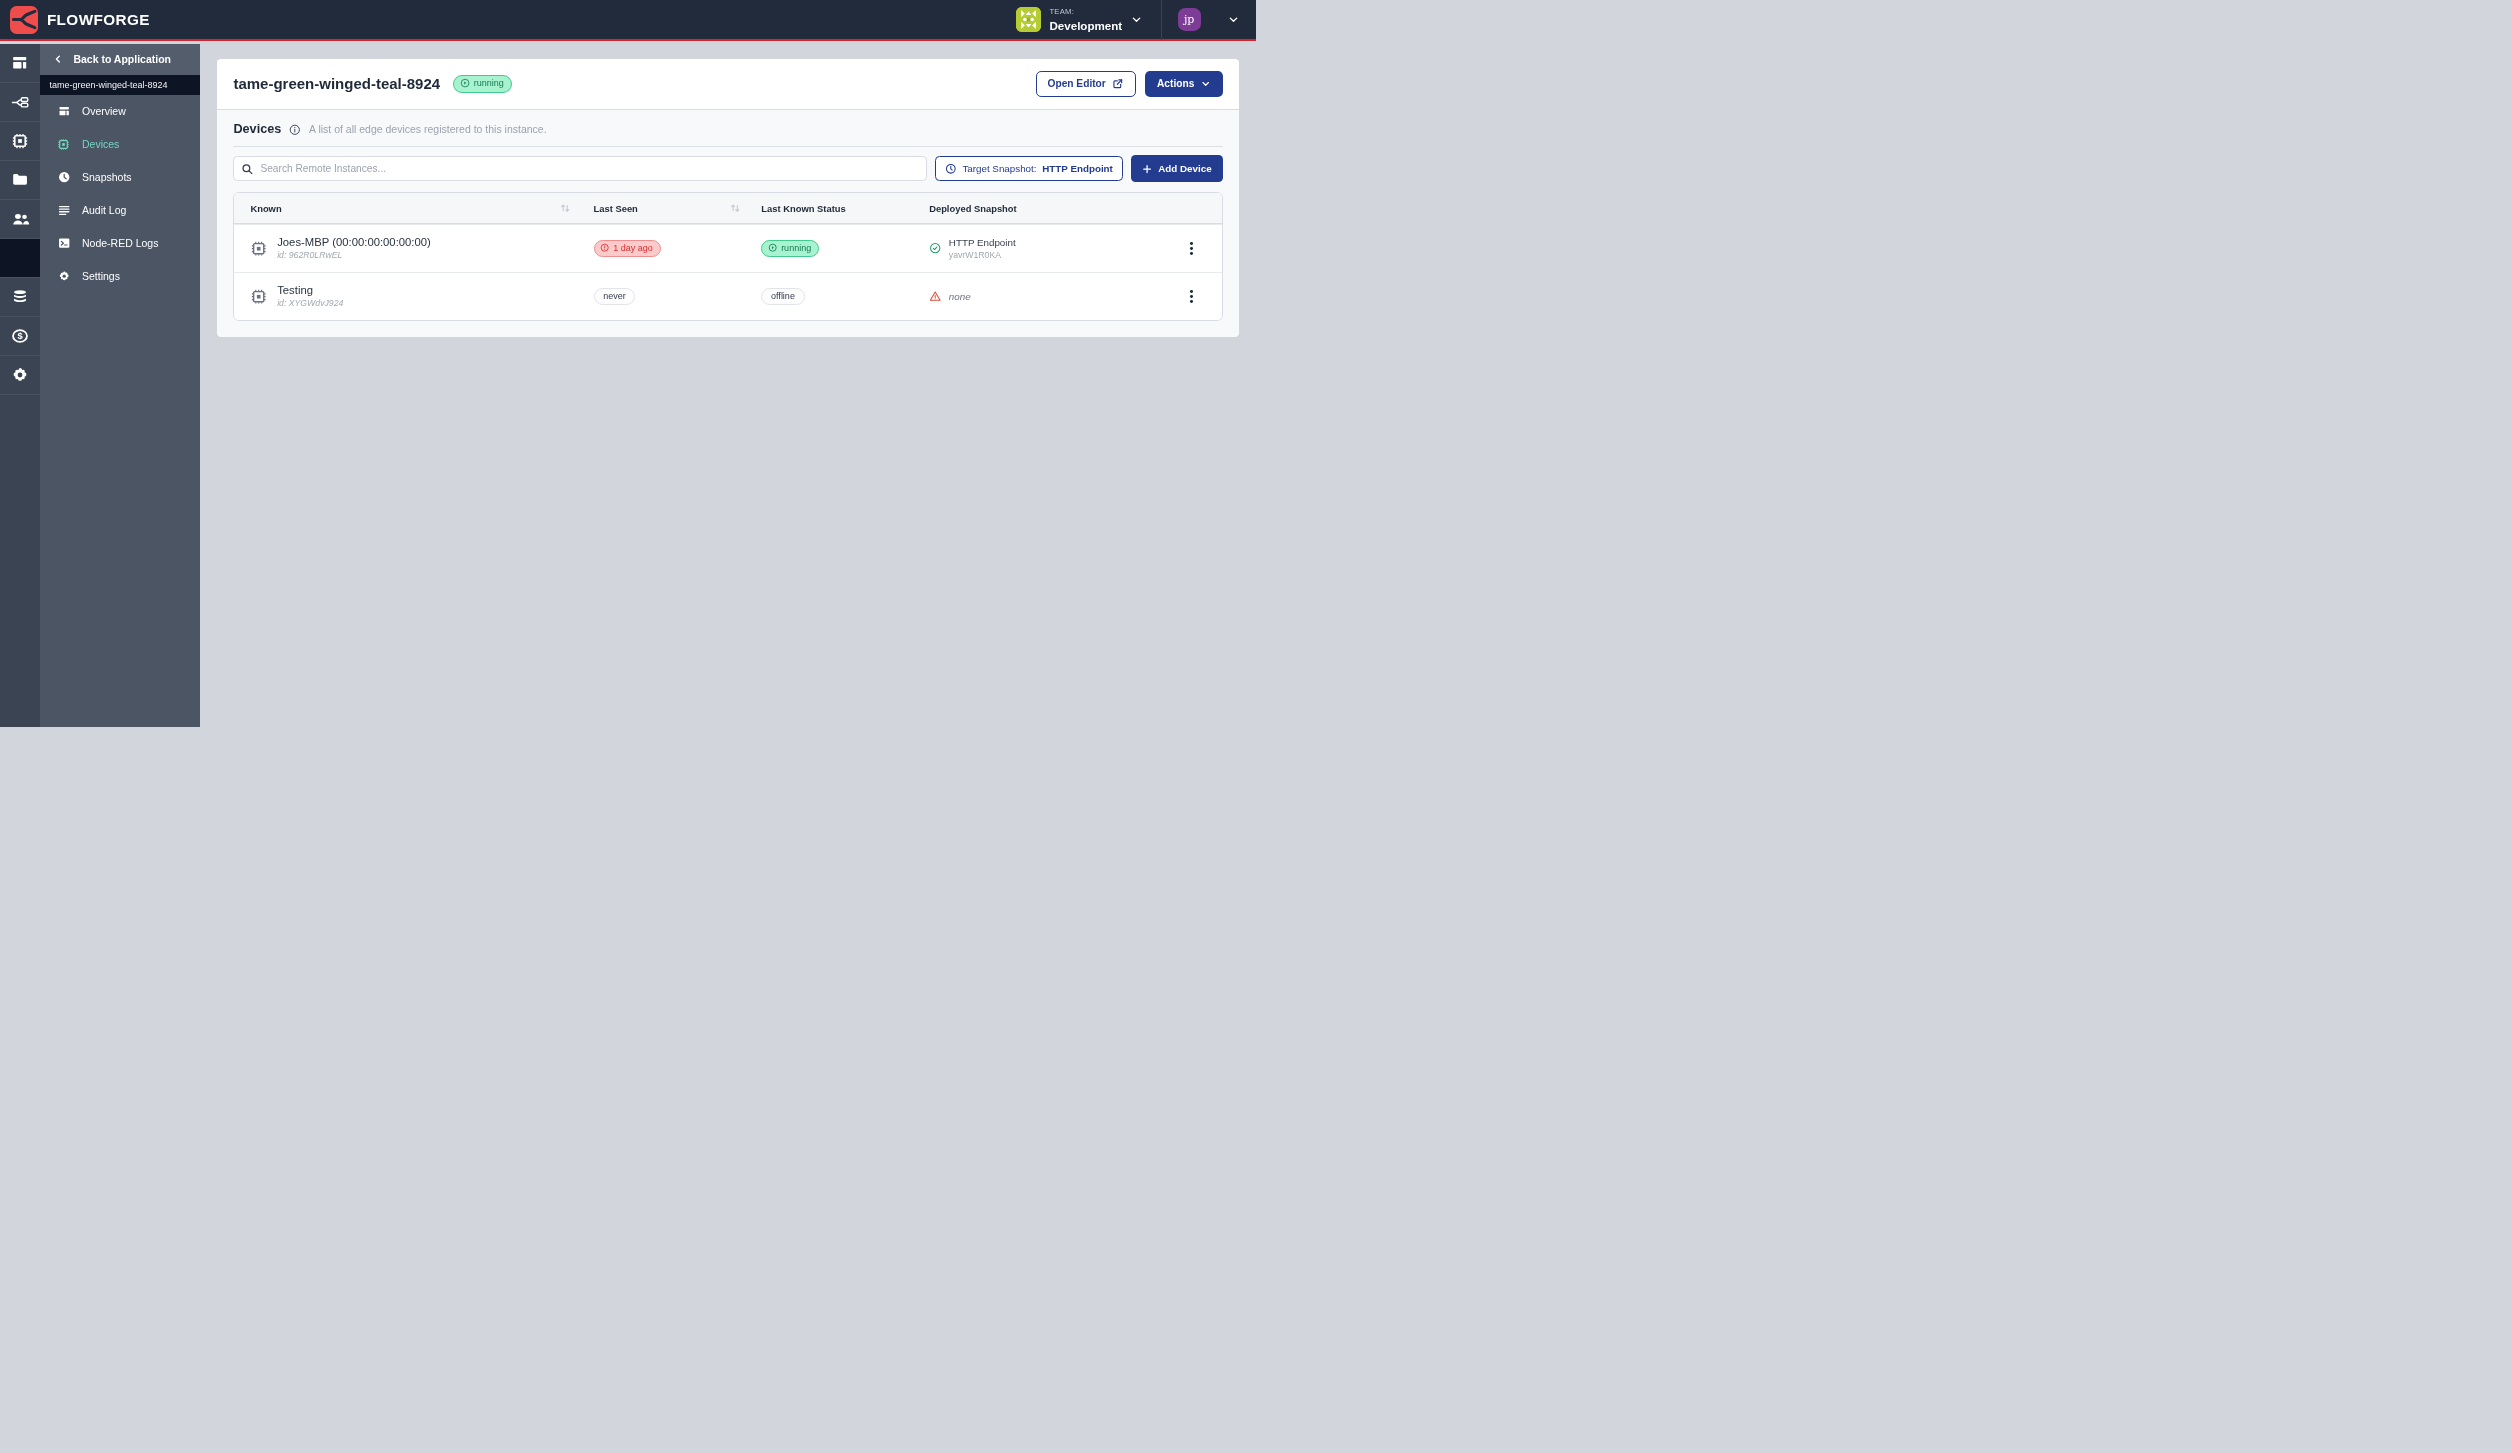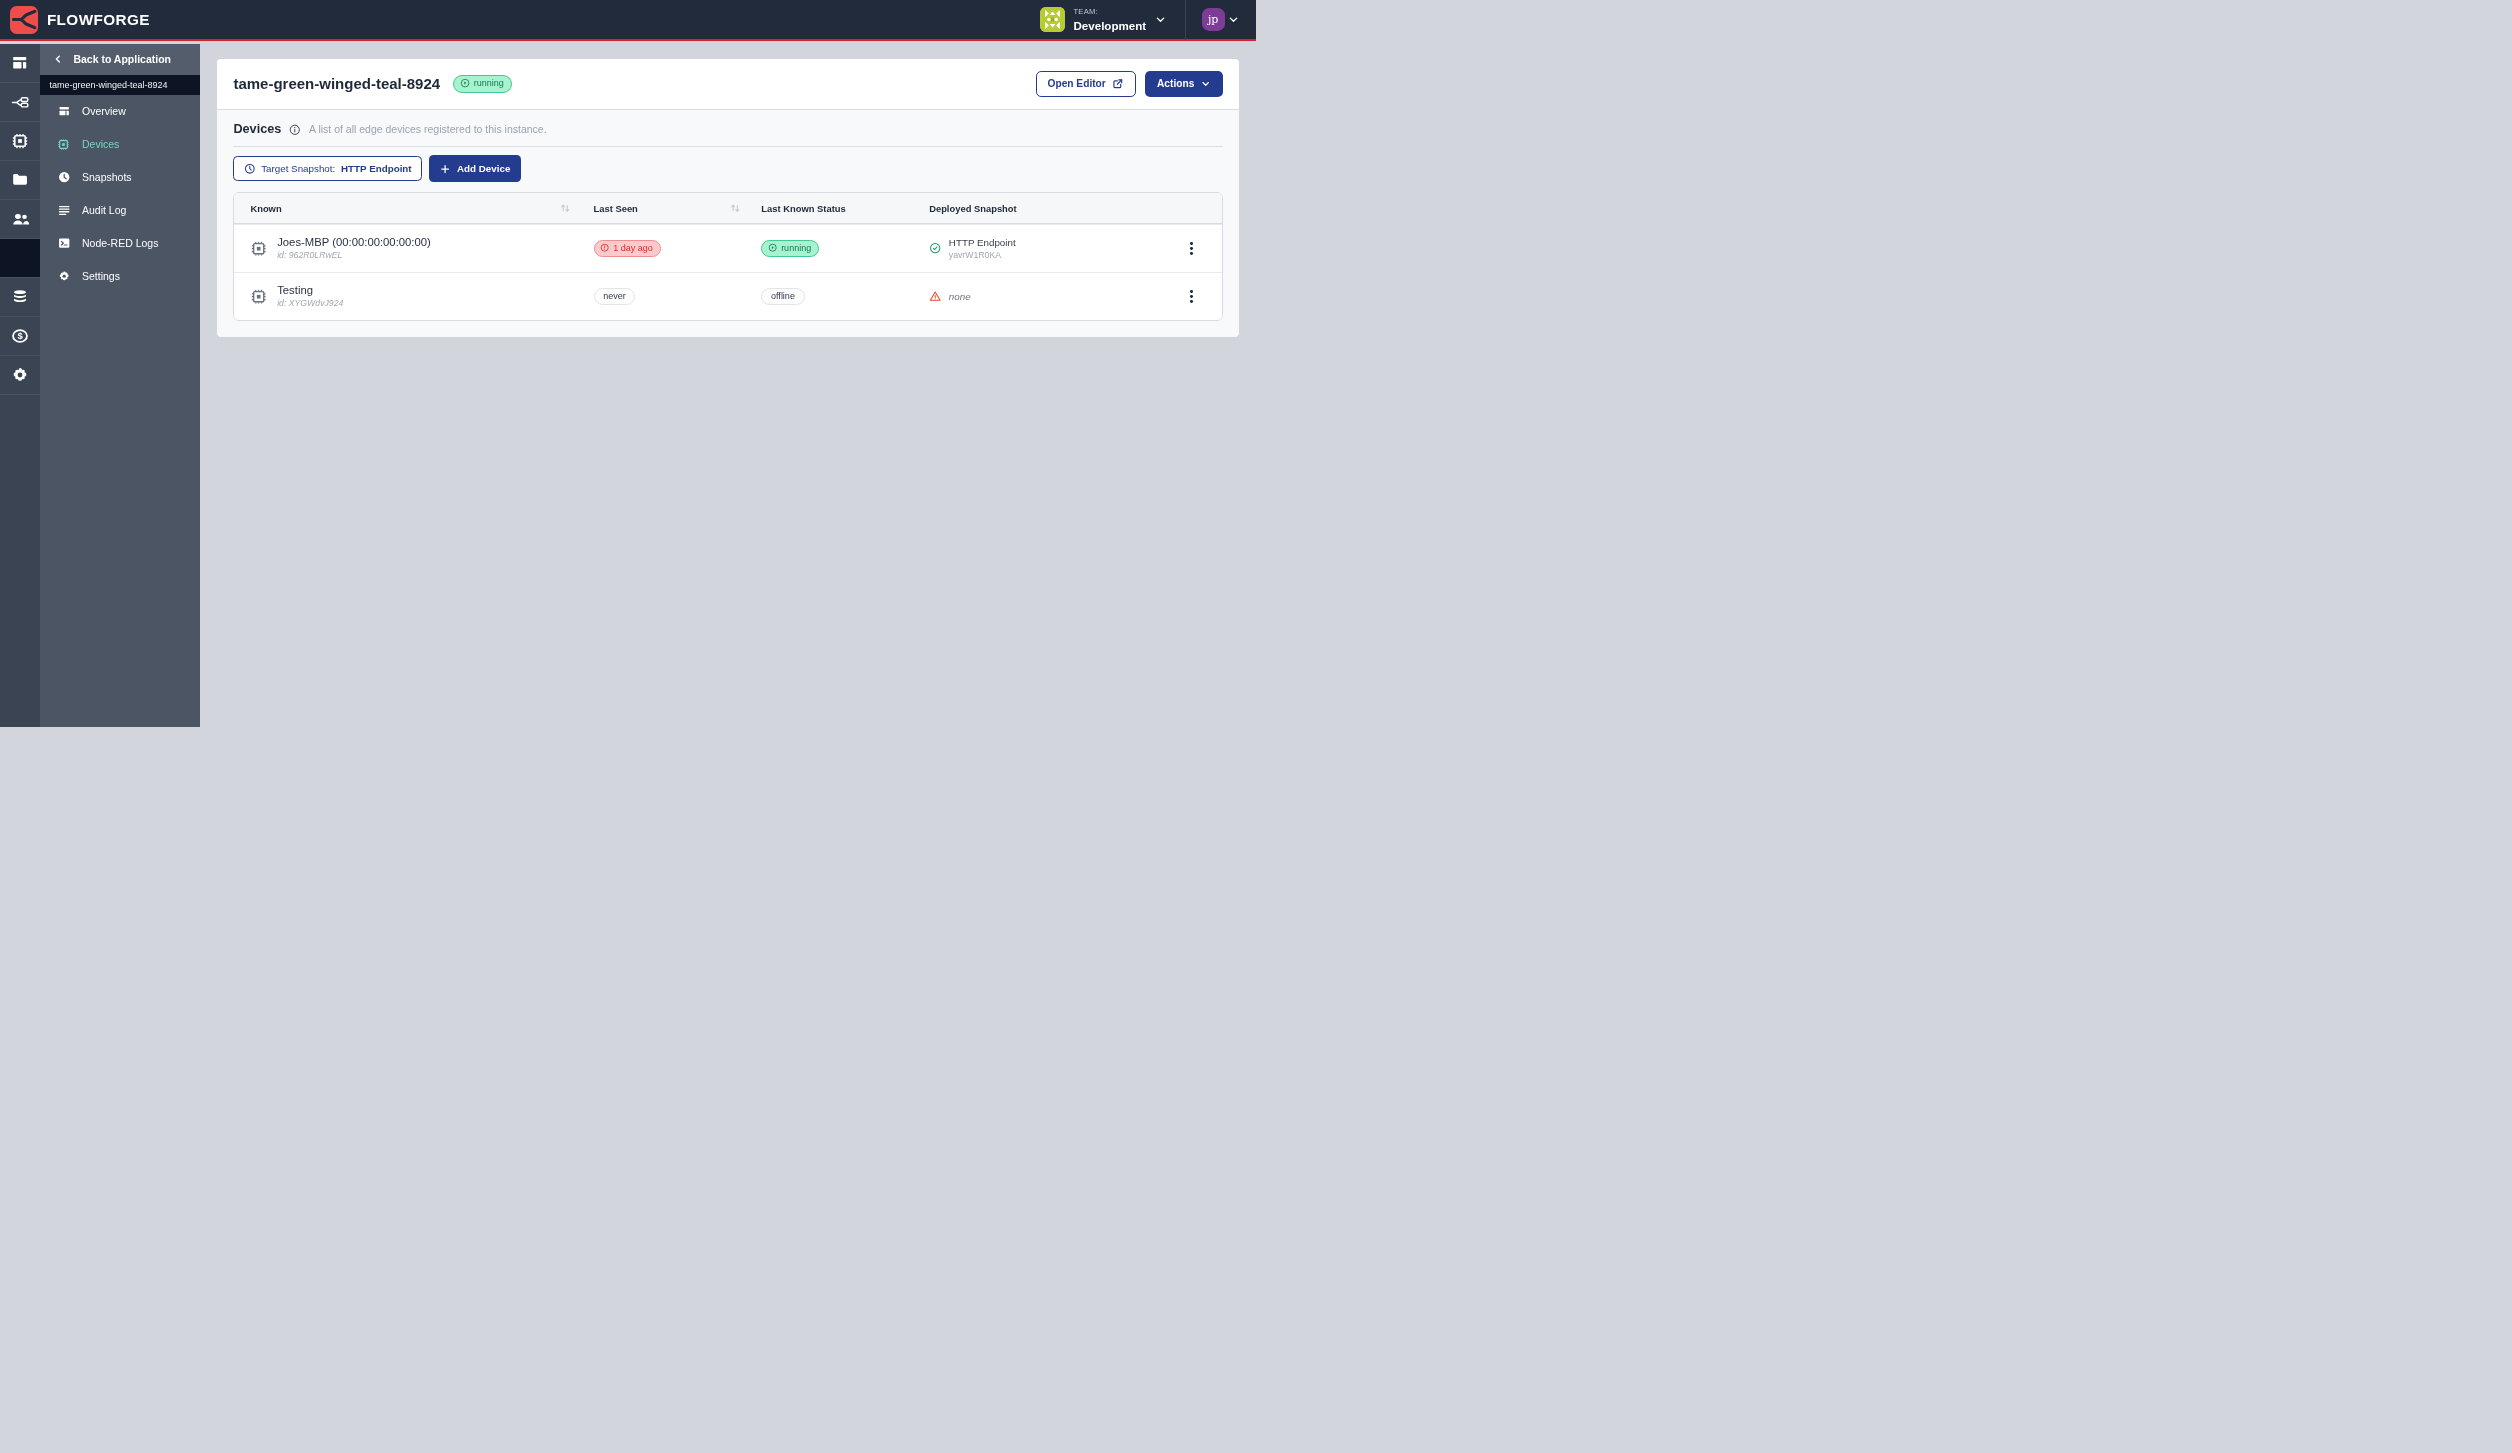--- a/index.html
+++ b/index.html
@@ -24,21 +24,21 @@
   .logo-box { width:28px; height:28px; border-radius:6.5px; background:#ef4c4c;
     display:flex; align-items:center; justify-content:center; cursor:pointer; }
   .brand { color:#fff; font-size:15.3px; font-weight:700; letter-spacing:0.4px; }
   .nav-right { display:flex; align-items:center; height:100%; }
   .team-selector { display:flex; align-items:center; gap:8.7px; padding:0 19px 0 10.2px; cursor:pointer; height:100%; }
   .team-avatar { width:25px; height:25px; border-radius:5.8px; overflow:hidden; background:#b6cc35; flex:none; }
   .team-label { color:#c3c9d4; font-size:7.6px; letter-spacing:0.3px; }
   .team-name { color:#fff; font-size:11.6px; font-weight:600; margin-top:3px; }
   .chev { color:#fff; flex:none; }
   .nav-divider { width:0.7px; height:41px; background:#394354; }
-  .user-menu { display:flex; align-items:center; gap:3px; padding:0 4.4px 0 16px; cursor:pointer; height:100%; }
+  .user-menu { display:flex; align-items:center; gap:27px; padding:0 4.4px 0 16px; cursor:pointer; height:100%; }
   .user-avatar { width:23px; height:23px; border-radius:7.3px; background:#7d3d97; color:#fff;
     font-family:"DejaVu Serif", serif; font-size:11px; display:flex; align-items:center; justify-content:center; }
 
   
   .rail {
     position:absolute; top:44px; left:0; bottom:0; width:40px;
     background:#3a4453; display:flex; flex-direction:column; z-index:4;
   }
   .rail-slot { height:39px; flex:none; display:flex; align-items:center; justify-content:center;
     border-bottom:0.7px solid #48515f; color:#fff; cursor:pointer; }
@@ -336,20 +336,29 @@
                 <path d="M12 11v5.5" stroke-linecap="round"></path>
                 <circle cx="12" cy="7.5" r="1.3" fill="currentColor" stroke="none"></circle>
             </svg>
           </span>
           <span class="section-desc">A list of all edge devices registered to this instance.</span>
         </div>
 
         <div class="head-divider"></div>
 
         <div class="controls">
+          <div class="search-wrap">
+            <span class="search-icon">
+              <svg width="12.4" height="12.4" viewBox="0 0 24 24" fill="none" stroke="currentColor" stroke-width="2.4">
+                <circle cx="10.5" cy="10.5" r="6.5"></circle>
+                  <path d="M15.5 15.5L21 21" stroke-linecap="round"></path>
+              </svg>
+            </span>
+            <input class="search-input" type="text" placeholder="Search Remote Instances..." style="">
+          </div>
           <button class="ts-btn">
             <svg width="11.6" height="11.6" viewBox="0 0 24 24" fill="none" stroke="currentColor" stroke-width="2.2">
               <circle cx="12" cy="12" r="9"></circle>
                 <path d="M12 7v5l3 2.6" stroke-linecap="round"></path>
             </svg>
             <span>Target Snapshot:</span>
             <b>HTTP Endpoint</b>
           </button>
           <button class="add-btn">
             <svg width="10.2" height="10.2" viewBox="0 0 24 24" stroke="currentColor" stroke-width="3" stroke-linecap="round">

